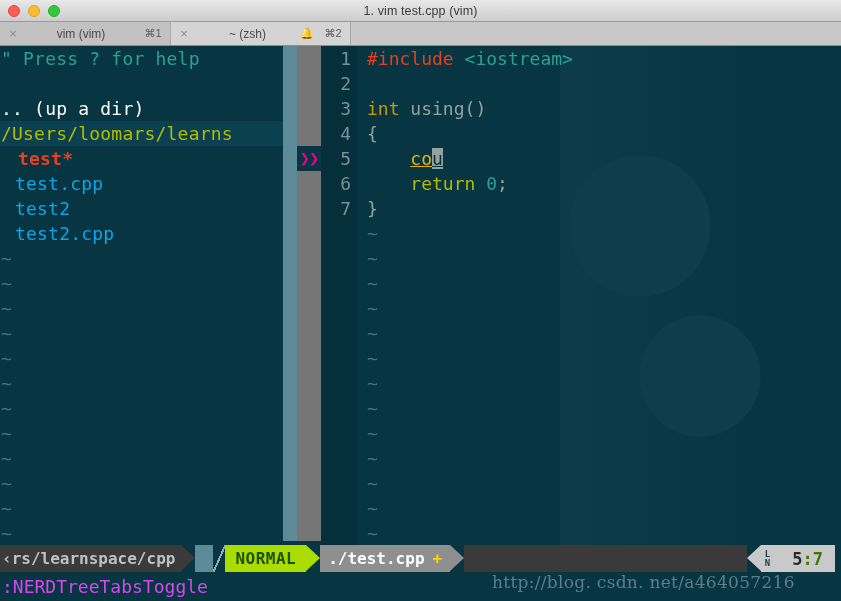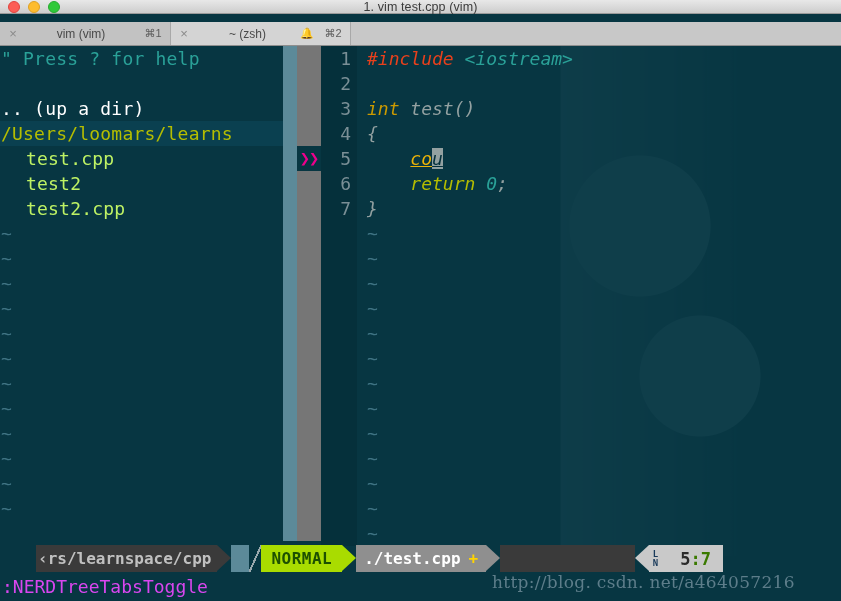--- a/index.html
+++ b/index.html
@@ -1,21 +1,21 @@
 <!DOCTYPE html>
 <html><head>
 <meta charset="utf-8">
 <style>
   * { margin:0; padding:0; box-sizing:border-box; }
   html,body { width:841px; height:601px; overflow:hidden; background:#073642; }
   body { font-family:"DejaVu Sans Mono", monospace; }
 
   
   .titlebar{
-    position:absolute; left:0; top:0; width:841px; height:14px;
+    position:absolute; left:0; top:0; width:841px; height:22px;
     background:linear-gradient(to bottom,#e8e8e8,#cdcdcd);
     border-bottom:1px solid #9a9a9a;
     display:flex; align-items:center;
   }
   .lights{ display:flex; gap:8px; padding-left:8px; }
   .light{ width:12px; height:12px; border-radius:50%; }
   .light.red{ background:#fc5d55; border:1px solid #e0443e; }
   .light.yellow{ background:#fdbc2f; border:1px solid #dfa123; }
   .light.green{ background:#2fc939; border:1px solid #27ab2f; }
   .win-title{
@@ -66,21 +66,21 @@
   .nerdtree{
     position:absolute; left:0; top:0; width:283px; height:495px;
     font-size:18px; line-height:25px; letter-spacing:.2px;
   }
   .nt-line{ height:25px; white-space:pre; padding-left:1px; }
   .nt-help{ color:#2aa198; }
   .nt-blank{ }
   .nt-up{ color:#ffffff; }
   .nt-path{ color:#b5bd00; background:#0a4050; }
   .nt-exec{ color:#e8401c; font-weight:bold; padding-left:18px; }
-  .nt-file{ color:#bef264; padding-left:26px; }
+  .nt-file{ color:#0ea5e9; padding-left:15px; }
   .nt-tilde{ color:#3f7383; }
 
   
   .splitbar{
     position:absolute; left:283px; top:0; width:14px; height:495px;
     background:#5c8a99;
   }
   .foldcol{
     position:absolute; left:297px; top:0; width:24px; height:495px;
     background:#767676;
@@ -99,42 +99,42 @@
   .gutter{
     position:absolute; left:0; top:0; width:36px; height:495px;
     background:#05303b;
   }
   .code-rows{ position:absolute; left:0; top:0; right:0; }
   .row{ height:25px; display:flex; white-space:pre; }
   .lnum{
     width:36px; text-align:right; padding-right:6px;
     color:#7a8f96; background:#05303b;
   }
-  .ctext{ padding-left:10px;font-style:italic; }
+  .ctext{ padding-left:10px; }
   .tl-rows{ position:absolute; left:0; top:175px; }
   .tl-row{ height:25px; display:flex; }
   .tl-num{ width:36px; background:#05303b; }
   .tl-mark{ padding-left:10px; color:#3f7383; }
 
   
   .s-pre{ color:#e8401c; }
   .s-inc{ color:#2aa198; }
   .s-kw{ color:#b5bd00; }
   .s-type{ color:#cb9a00; }
   .s-id{ color:#93a1a1; }
   .s-fn{ color:#93a1a1; }
   .s-num{ color:#2aa198; }
   .s-punct{ color:#93a1a1; }
   .s-spell{ color:#eab308; text-decoration:underline; }
   .s-cursor{ color:#05303b; background:#93a1a1; text-decoration:underline; }
 
   
   .statusline{
-    position:absolute; left:0; top:499px; width:723px; height:27px;
-    display:flex; align-items:stretch; font-size:16px;padding-left:36px;
+    position:absolute; left:0; top:499px; width:835px; height:27px;
+    display:flex; align-items:stretch; font-size:16px;
   }
   .seg{ display:flex; align-items:center; white-space:pre; }
   .seg-path{
     background:#3a3a3a; color:#c0c0c0; font-weight:bold;
     padding:0 6px 0 2px; letter-spacing:0px;
   }
   .arrow-dark{
     width:0; height:0; border-top:13.5px solid transparent;
     border-bottom:13.5px solid transparent; border-left:14px solid #3a3a3a;
   }
@@ -217,20 +217,21 @@
 </div>
 
 <div class="vim">
   <div class="ghost"></div>
 
   <div class="nerdtree">
     <div class="nt-line nt-help">" Press ? for help</div>
     <div class="nt-line nt-blank">&nbsp;</div>
     <div class="nt-line nt-up">.. (up a dir)</div>
     <div class="nt-line nt-path">/Users/loomars/learns</div>
+    <div class="nt-line nt-exec">test*</div>
     <div class="nt-line nt-file">test.cpp</div>
     <div class="nt-line nt-file">test2</div>
     <div class="nt-line nt-file">test2.cpp</div>
     <div id="nt-fillers">
         <div class="nt-line nt-tilde">~</div>
         <div class="nt-line nt-tilde">~</div>
         <div class="nt-line nt-tilde">~</div>
         <div class="nt-line nt-tilde">~</div>
         <div class="nt-line nt-tilde">~</div>
         <div class="nt-line nt-tilde">~</div>
@@ -245,21 +246,21 @@
 
   <div class="splitbar"></div>
   <div class="foldcol"></div>
   <div class="fold-marker">❯❯</div>
 
   <div class="code">
     <div class="gutter"></div>
     <div class="code-rows" id="code-rows">
         <div class="row"><span class="lnum">1</span><span class="ctext"><span class="s-pre">#include </span><span class="s-inc">&lt;iostream&gt;</span></span></div>
         <div class="row"><span class="lnum">2</span></div>
-        <div class="row"><span class="lnum">3</span><span class="ctext"><span class="s-type">int </span><span class="s-fn">test()</span></span></div>
+        <div class="row"><span class="lnum">3</span><span class="ctext"><span class="s-type">int </span><span class="s-fn">using()</span></span></div>
         <div class="row"><span class="lnum">4</span><span class="ctext"><span class="s-punct">{</span></span></div>
         <div class="row"><span class="lnum">5</span><span class="ctext"><span class="s-punct">    </span><span class="s-spell">co</span><span class="s-cursor">u</span></span></div>
         <div class="row"><span class="lnum">6</span><span class="ctext"><span class="s-punct">    </span><span class="s-kw">return </span><span class="s-num">0</span><span class="s-id">;</span></span></div>
         <div class="row"><span class="lnum">7</span><span class="ctext"><span class="s-punct">}</span></span></div>
       </div>
     <div class="tl-rows" id="code-fillers">
         <div class="tl-row">
           <span class="tl-num"></span>
           <span class="tl-mark">~</span>
         </div>

